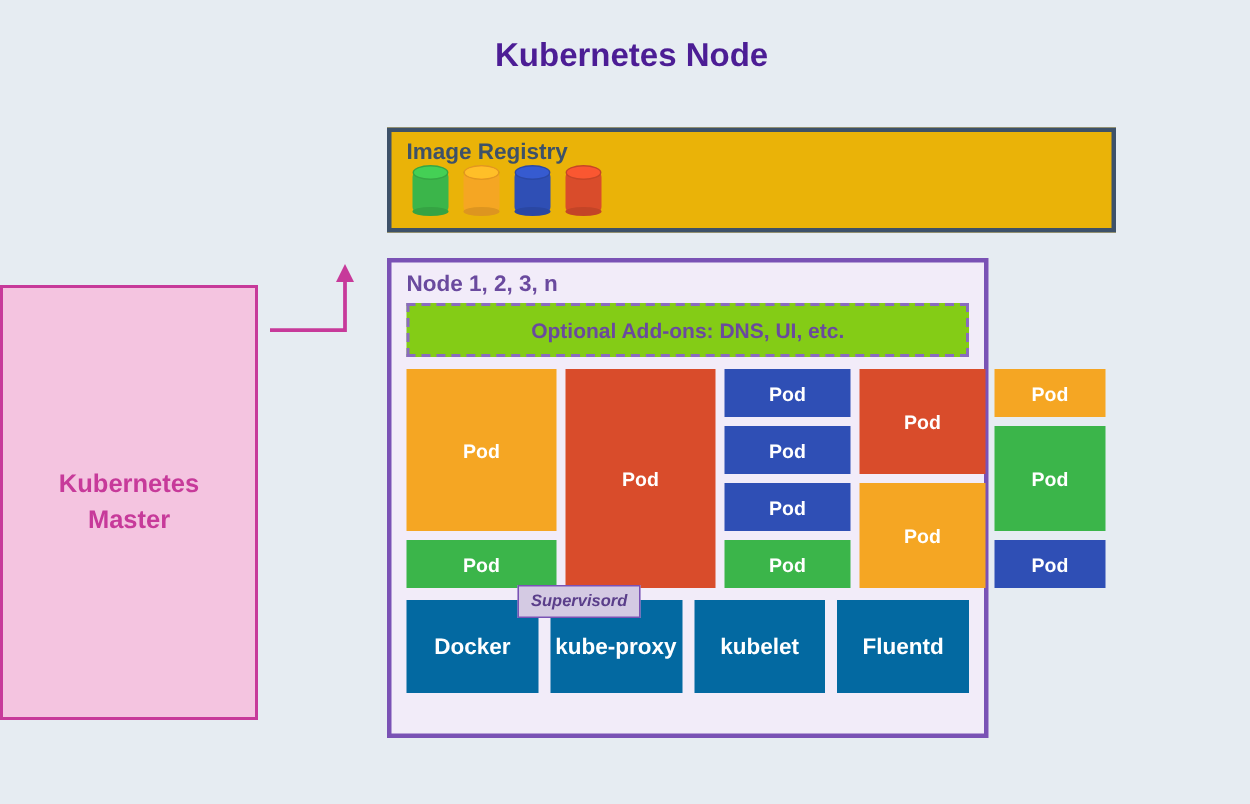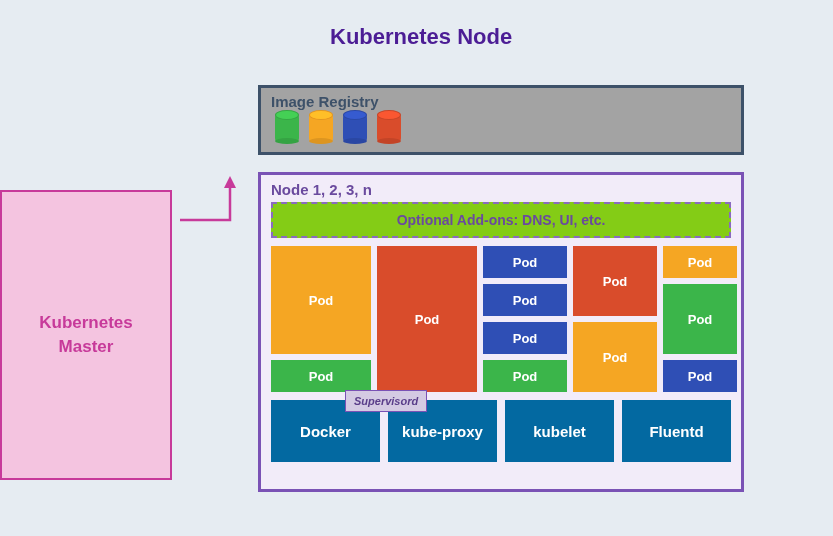--- a/index.html
+++ b/index.html
@@ -37,21 +37,21 @@
     font-size: 17px;
     line-height: 1.4;
   }
   
   .registry {
     position: absolute;
     left: 258px;
     top: 85px;
     width: 486px;
     height: 70px;
-    background: #a3a3a3;
+    background: #eab308;
     border: 3px solid #3d5169;
     padding: 5px 10px;
   }
   .registry-title {
     color: #3d5169;
     font-weight: 700;
     font-size: 15px;
   }
   .cylinders {
     display: flex;
@@ -86,21 +86,21 @@
   }
   .cyl.green { background:#3bb54a; }
   .cyl.orange { background:#f5a623; }
   .cyl.blue { background:#2f4fb5; }
   .cyl.red { background:#d94c2b; }
   
   .node {
     position: absolute;
     left: 258px;
     top: 172px;
-    width: 486px;
+    width: 401px;
     height: 320px;
     background: #f2ecf9;
     border: 3px solid #7a52b5;
     padding: 6px 10px 10px 10px;
   }
   .node-title {
     color: #6a4a9e;
     font-weight: 700;
     font-size: 15px;
     margin-bottom: 4px;

